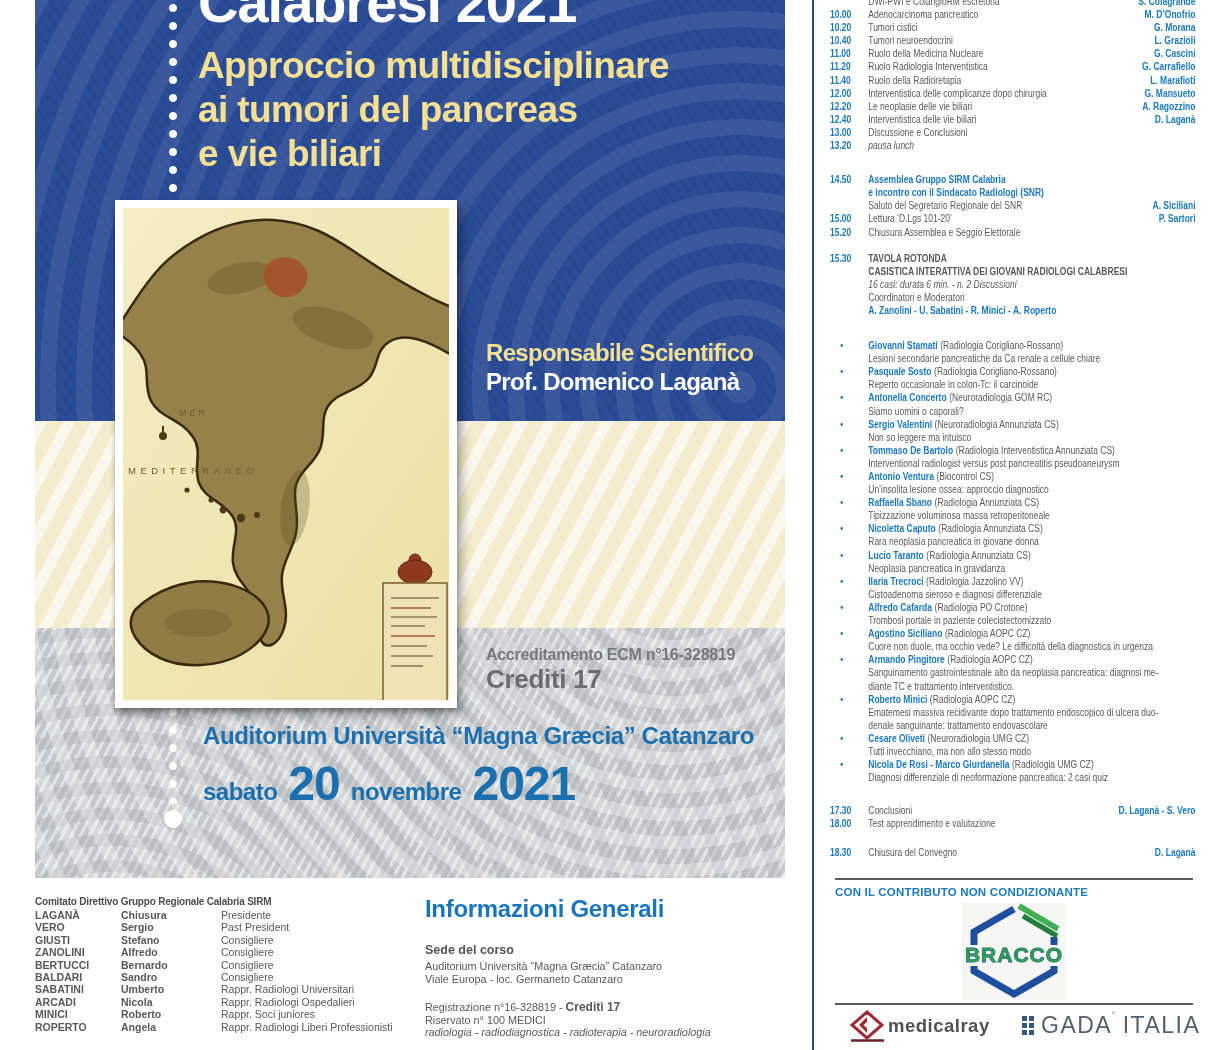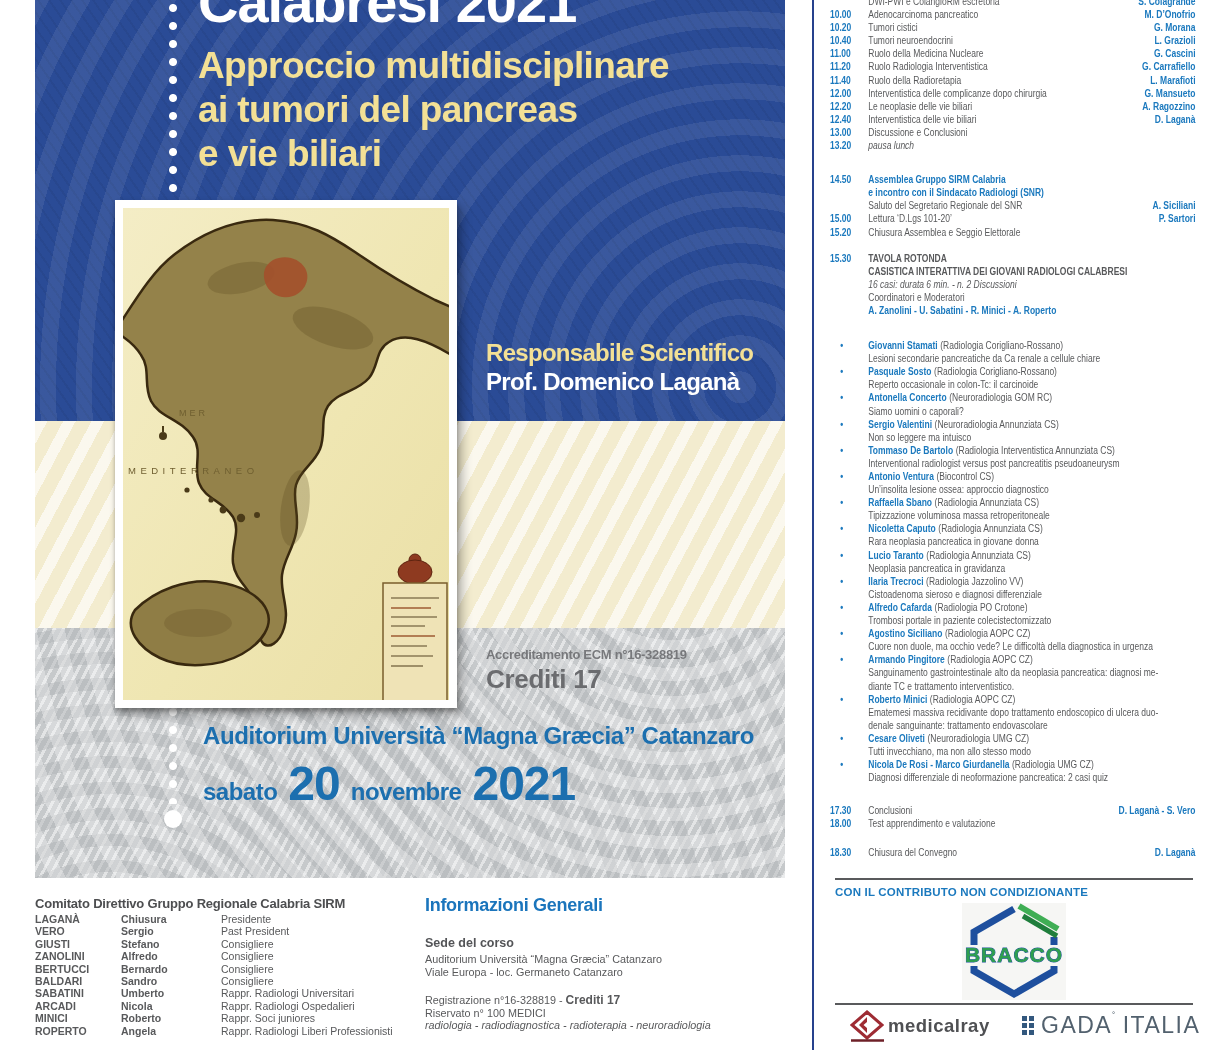--- a/index.html
+++ b/index.html
@@ -30,21 +30,21 @@
   .dots-bottom { left:167px; top:706px; height:98px; }
   .big-dot { position:absolute; left:164px; top:810px; width:18px; height:18px; border-radius:50%; background:#ffffff; }
 
   .main-title { position:absolute; left:163px; top:-30px; font-size:56px; font-weight:700; color:#ffffff; letter-spacing:-1px; white-space:nowrap; }
   .subtitle { position:absolute; left:163px; top:44px; font-size:37px; font-weight:700; color:#F3E095; line-height:44px; letter-spacing:-0.6px; }
   .resp-block { position:absolute; left:451px; top:338px; font-size:24px; font-weight:700; line-height:29px; letter-spacing:-0.7px; white-space:nowrap; }
   .resp-label { color:#F3E095; }
   .resp-name { color:#ffffff; }
 
   .accred-block { position:absolute; left:486px; top:644px; line-height:22px; }
-  .accred-line { font-size:13px; font-weight:700; color:#77787B; letter-spacing:-0.3px; }
+  .accred-line { font-size:16px; font-weight:700; color:#77787B; letter-spacing:-0.3px; }
   .credits-line { font-size:26px; font-weight:700; color:#6B6C6F; margin-top:2px; letter-spacing:-0.3px; }
 
   .venue { position:absolute; left:203px; top:722px; font-size:24px; font-weight:700; color:#1C6FAF; letter-spacing:-0.4px; white-space:nowrap; }
   .dateline { position:absolute; left:203px; top:756px; display:flex; align-items:baseline; gap:11px; color:#1C6FAF; font-weight:700; }
   .date-sm { font-size:24px; letter-spacing:-0.5px; }
   .date-lg { font-size:48px; letter-spacing:-1px; }
 
   .map-frame { position:absolute; left:115px; top:200px; width:342px; height:508px; box-sizing:border-box;
     border:8px solid #ffffff; background:#7dd3fc;
     box-shadow:0 3px 4px rgba(0,0,0,0.25), 5px 7px 10px rgba(0,0,0,0.30); }
@@ -79,26 +79,26 @@
   .mr-text { font-size:18.5px; font-weight:700; color:#4F5053; letter-spacing:0.5px; }
   .gada-box { position:absolute; left:1022px; top:1012px; display:flex; align-items:center; gap:7px; }
   .gada-grid { display:grid; grid-template-columns:5px 5px; grid-auto-rows:5px; gap:2px; }
   .gada-grid i { background:#33587E; }
   .gada-text { font-size:23px; color:#52616E; letter-spacing:1.5px; font-weight:400; white-space:nowrap; }
   .gada-text sup { font-size:9px; vertical-align:top; line-height:1; }
   .gada-italia { margin-left:6px; }
 
   
   .committee { position:absolute; left:35px; top:896px; width:380px; color:#58595B; }
-  .committee-title { font-size:13px; font-weight:700; color:#4D4E50; margin-bottom:2px; letter-spacing:-0.2px; }
+  .committee-title { font-size:10px; font-weight:700; color:#4D4E50; margin-bottom:2px; letter-spacing:-0.2px; }
   .crow { display:grid; grid-template-columns:86px 100px auto; font-size:10.5px; line-height:12.4px; }
   .c1,.c2 { font-weight:700; }
 
   .info { position:absolute; left:425px; top:895px; width:370px; color:#58595B; }
-  .info-title { font-size:18px; font-weight:700; color:#1B75BC; letter-spacing:-0.3px; }
+  .info-title { font-size:24px; font-weight:700; color:#1B75BC; letter-spacing:-0.3px; }
   .info-sub { font-size:12.5px; font-weight:700; color:#535457; }
   .info-line { font-size:10.8px; line-height:12.5px; }
   .sp20 { height:20px; } .sp12 { height:13px; } .sp3 { height:3px; }
 </style>
 </head>
 <body>
 
 <div class="page">
 
   <div class="band-blue">

